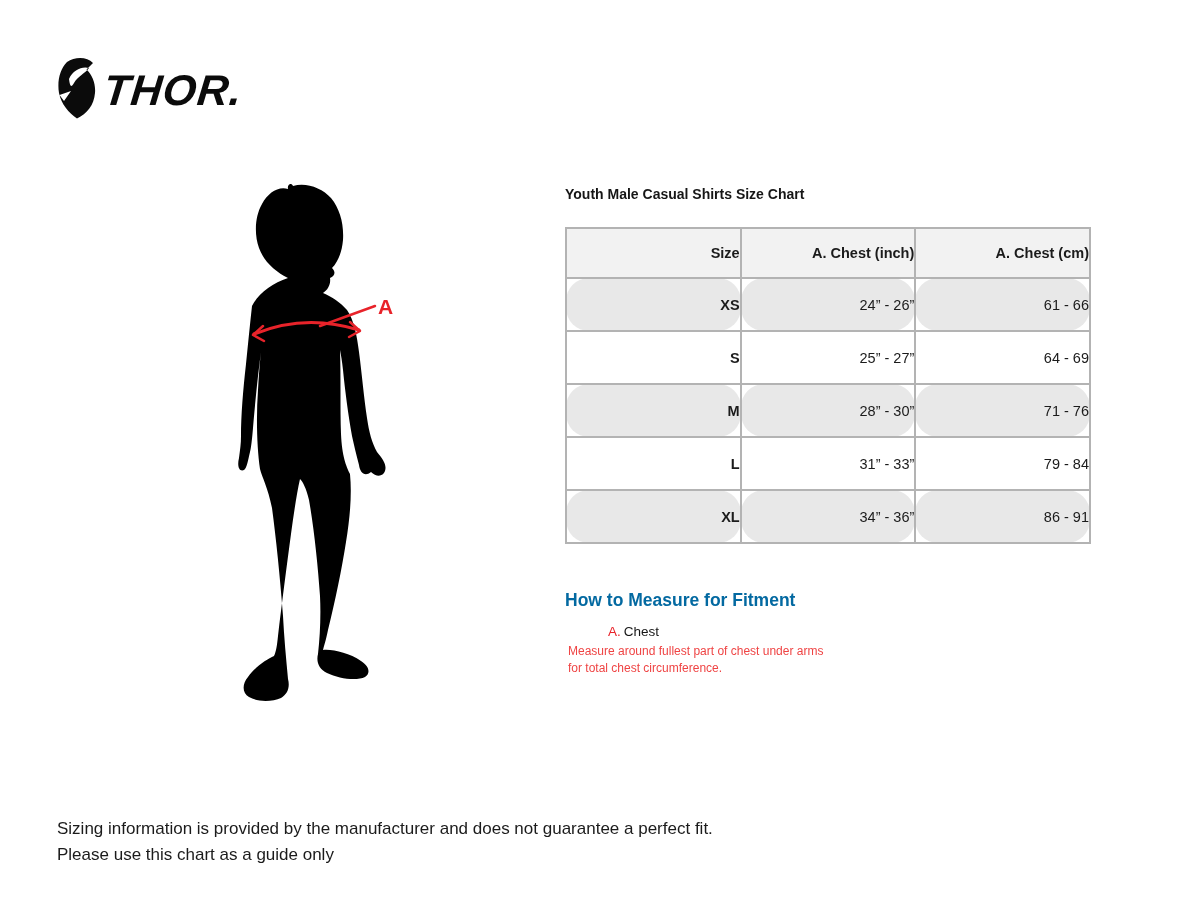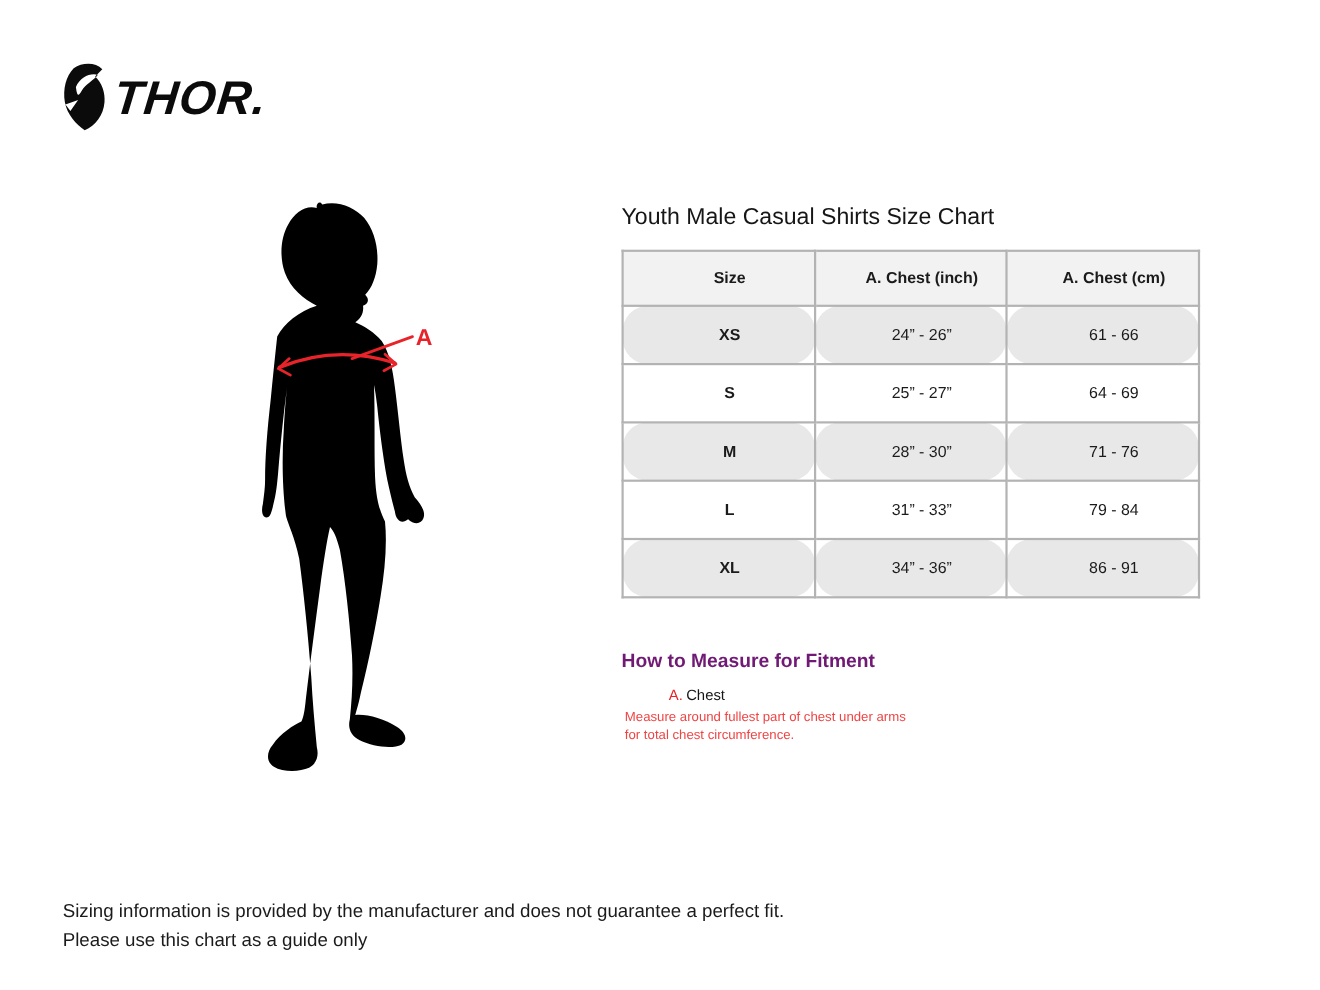--- a/index.html
+++ b/index.html
@@ -40,57 +40,57 @@
     left: 0; top: 0;
     width: 1200px; height: 900px;
     pointer-events: none;
   }
 
   
   .chart-title {
     position: absolute;
     left: 565px;
     top: 186px;
-    font-size: 21px;
-    font-weight: normal;
+    font-size: 14px;
+    font-weight: bold;
     color: #161616;
   }
   .size-table {
     position: absolute;
     left: 565px;
     top: 227px;
     width: 526px;
     border-collapse: collapse;
     table-layout: fixed;
     font-size: 14.5px;
     color: #1b1b1b;
   }
   .size-table th, .size-table td {
     border: 2px solid #b3b3b3;
-    text-align: center;
+    text-align: right;
     vertical-align: middle;
     padding-left: 20px;
   }
   .size-table th {
     height: 50px;
     background: #f2f2f2;
     font-weight: bold;
     font-size: 14.5px;
   }
   .size-table td { height: 53px; background: #ffffff; }
   .size-table tr.shaded td { background: #e8e8e8; border-radius: 23px; }
   .size-table td.size-cell { font-weight: bold; }
 
   .measure-title {
     position: absolute;
     left: 565px;
     top: 590px;
     font-size: 17.5px;
     font-weight: bold;
-    color: #701a75;
+    color: #0369a1;
   }
   .measure-item {
     position: absolute;
     left: 568px;
     top: 624px;
     width: 280px;
   }
   .measure-item .item-label {
     font-size: 13.5px;
     font-weight: normal;

